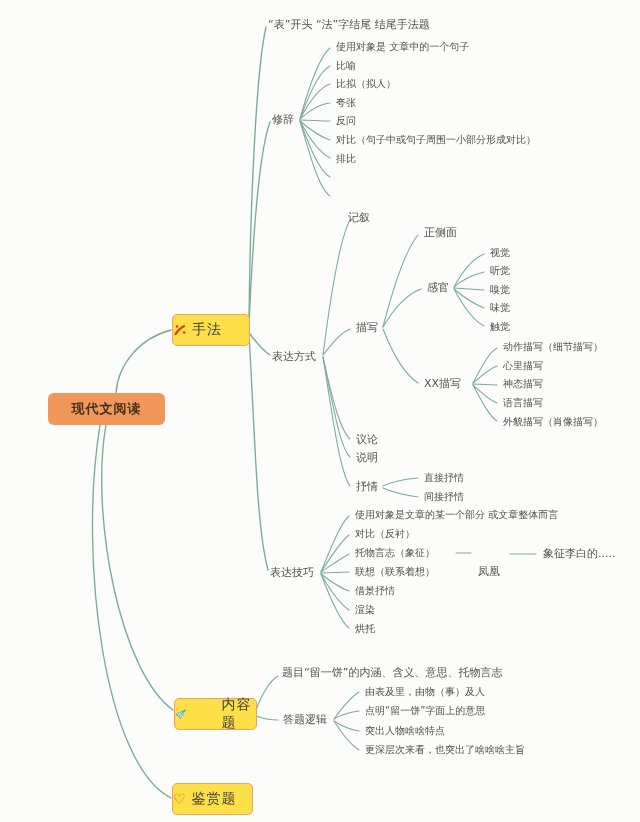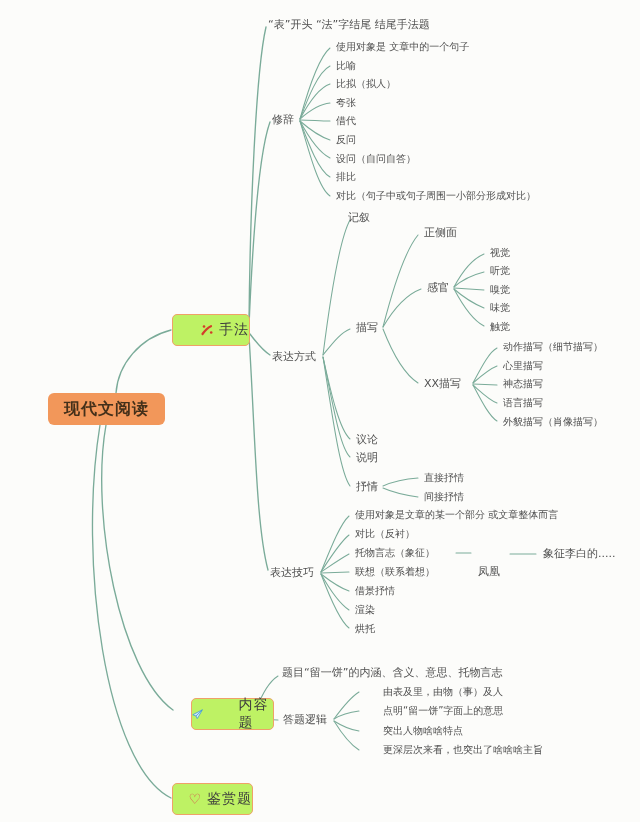--- a/index.html
+++ b/index.html
@@ -4,29 +4,29 @@
 <style>
   html,body{margin:0;padding:0;background:#fff;}
   .stage{position:relative;width:640px;height:822px;background:#fcfcfa;overflow:hidden;
          font-family:"DejaVu Sans",sans-serif;}
   svg.edges{position:absolute;left:0;top:0;}
   svg.edges path{fill:none;stroke:#7aab99;stroke-width:1.05;stroke-linecap:round;}
   svg.edges g.thick path{stroke-width:1.35;}
   .label{position:absolute;font-size:11px;color:#4f4f4f;line-height:16px;white-space:nowrap;}
   .list{position:absolute;font-size:10px;color:#4f4f4f;white-space:nowrap;}
   .list .li{height:var(--row,18.6px);display:flex;align-items:center;}
-  .node-box{position:absolute;display:flex;align-items:center;justify-content:flex-end;gap:5px;
-            background:#bef264;border:1.6px solid #efa168;border-radius:5px;
+  .node-box{position:absolute;display:flex;align-items:center;justify-content:flex-start;gap:5px;
+            background:#fde047;border:1.6px solid #efa168;border-radius:5px;
             font-size:14px;color:#3d3d3d;letter-spacing:1px;}
   .root-box{position:absolute;display:flex;align-items:center;justify-content:center;
-            background:#f2975a;border-radius:6px;font-weight:bold;font-size:16px;
+            background:#f2975a;border-radius:6px;font-weight:bold;font-size:13px;
             color:#44301a;letter-spacing:1px;}
   #box-root{left:48px;top:393px;width:117px;height:32px;}
   #box-shoufa{left:172px;top:314px;width:76px;height:30px;}
-  #box-neirong{left:191px;top:698px;width:81px;height:30px;gap:35px;}
+  #box-neirong{left:174px;top:698px;width:81px;height:30px;gap:35px;}
   #box-jianshang{left:172px;top:783px;width:79px;height:30px;}
   .heart{color:#d9534f;font-size:14px;line-height:14px;}
 </style>
 </head>
 <body>
 
 <div class="stage">
 
   <svg class="edges" width="640" height="822">
     <g class="thick">
@@ -147,25 +147,23 @@
   <div class="label" style="left:478px;top:564px;">凤凰</div>
   <div class="label" style="left:543px;top:546px;">象征李白的.....</div>
   <div class="label" style="left:282px;top:665px;">题目“留一饼”的内涵、含义、意思、托物言志</div>
   <div class="label" style="left:283px;top:712px;">答题逻辑</div>
 
   <div class="list" style="left:336px;top:37.7px;--row:18.6px;">
       <div class="li">使用对象是 文章中的一个句子</div>
       <div class="li">比喻</div>
       <div class="li">比拟（拟人）</div>
       <div class="li">夸张</div>
-      <div class="li">借代</div>
       <div class="li">反问</div>
-      <div class="li">设问（自问自答）</div>
+      <div class="li">对比（句子中或句子周围一小部分形成对比）</div>
       <div class="li">排比</div>
-      <div class="li">对比（句子中或句子周围一小部分形成对比）</div>
     </div>
   <div class="list" style="left:490px;top:243.7px;--row:18.5px;">
       <div class="li">视觉</div>
       <div class="li">听觉</div>
       <div class="li">嗅觉</div>
       <div class="li">味觉</div>
       <div class="li">触觉</div>
     </div>
   <div class="list" style="left:503px;top:337.6px;--row:18.7px;">
       <div class="li">动作描写（细节描写）</div>
@@ -180,20 +178,20 @@
     </div>
   <div class="list" style="left:355px;top:505.5px;--row:19px;">
       <div class="li">使用对象是文章的某一个部分 或文章整体而言</div>
       <div class="li">对比（反衬）</div>
       <div class="li">托物言志（象征）</div>
       <div class="li">联想（联系着想）</div>
       <div class="li">借景抒情</div>
       <div class="li">渲染</div>
       <div class="li">烘托</div>
     </div>
-  <div class="list" style="left:383px;top:682.2px;--row:19.5px;">
+  <div class="list" style="left:365px;top:682.2px;--row:19.5px;">
       <div class="li">由表及里，由物（事）及人</div>
       <div class="li">点明“留一饼”字面上的意思</div>
       <div class="li">突出人物啥啥特点</div>
       <div class="li">更深层次来看，也突出了啥啥啥主旨</div>
     </div>
 
 </div>
 
 </body></html>

